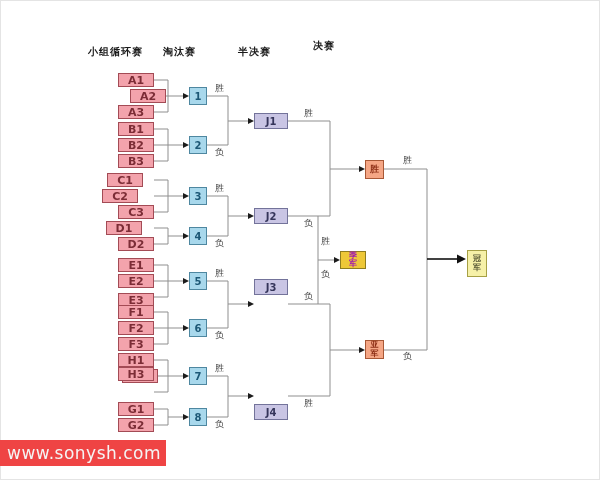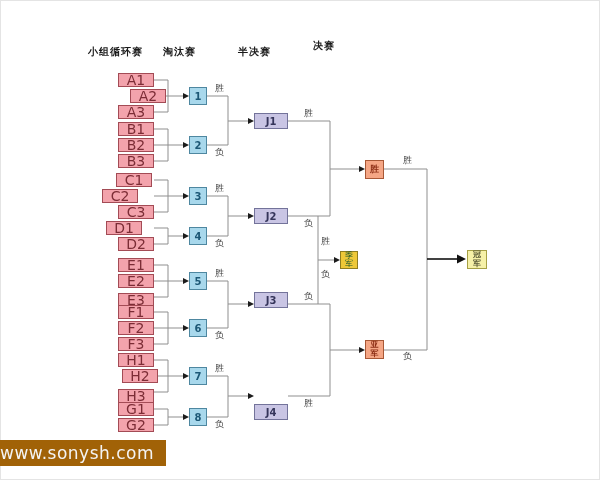--- a/index.html
+++ b/index.html
@@ -2,32 +2,32 @@
 <html><head>
 <meta charset="utf-8">
 <style>
   html,body{margin:0;padding:0;background:#fff;}
   .canvas{position:relative;width:600px;height:480px;background:#ffffff;
           font-family:"DejaVu Sans",sans-serif;overflow:hidden;
           box-shadow:inset 0 0 0 1px #e4e4e4;}
   .svglayer{position:absolute;left:0;top:0;width:600px;height:480px;}
   .hdr{position:absolute;font-size:10px;font-weight:700;color:#1a1a1a;letter-spacing:1px;white-space:nowrap;}
   .box{position:absolute;box-sizing:border-box;display:flex;align-items:center;justify-content:center;}
-  .team{width:36px;height:14px;background:#f3a3ac;border:1px solid #a34b55;color:#7c2d36;font-size:14px;font-weight:400;}
+  .team{width:36px;height:14px;background:#f3a3ac;border:1px solid #a34b55;color:#7c2d36;font-size:11px;font-weight:700;}
   .kbox{width:18px;height:18px;background:#a8d8ec;border:1px solid #4e87a0;color:#1d5876;font-size:10px;font-weight:600;}
   .jbox{width:34px;height:16px;background:#c9c5e4;border:1px solid #73739a;color:#35355a;font-size:10px;font-weight:600;}
   .obox{width:19px;height:19px;background:#f5a685;border:1px solid #a85836;color:#8d2f16;font-size:9px;font-weight:700;}
-  .ybox{width:18px;height:18px;background:#eec838;border:1px solid #8f7d20;color:#14532d;font-weight:400;}
-  .cbox{width:20px;height:19px;background:#f6f1a8;border:1px solid #a6a045;color:#5c5c38;font-weight:700;}
+  .ybox{width:26px;height:18px;background:#eec838;border:1px solid #8f7d20;color:#a21caf;font-weight:700;}
+  .cbox{width:20px;height:27px;background:#f6f1a8;border:1px solid #a6a045;color:#5c5c38;font-weight:700;}
   .stack{display:block;width:9px;font-size:8px;line-height:8.5px;word-break:break-all;text-align:center;}
   .lbl{position:absolute;font-size:9px;line-height:9px;color:#3c3c3c;}
   .badge{position:absolute;left:392px;top:8px;width:198px;height:30px;background:#b5b5b5;color:#ffffff;
          font-size:19px;display:flex;align-items:center;justify-content:center;letter-spacing:1px;}
-  .wm{position:absolute;left:0;top:440px;width:166px;height:26px;background:#a16207;color:#f4f4f4;
-      font-size:17px;line-height:26px;box-sizing:border-box;letter-spacing:0.5px;}
+  .wm{position:absolute;left:0;top:440px;width:166px;height:26px;background:#ef4444;color:#f4f4f4;
+      font-size:17px;line-height:26px;padding-left:7px;box-sizing:border-box;letter-spacing:0.5px;}
 </style>
 </head>
 <body>
 
 <div class="canvas">
 
   <svg class="svglayer" viewBox="0 0 600 480" xmlns="http://www.w3.org/2000/svg">
     <g stroke="#8f8f8f" stroke-width="1" fill="none">
 
       <path d="M154 80 H168 M154 96 H185 M154 112 H168 M168 80 V112"></path>
@@ -76,49 +76,49 @@
   <div class="hdr" style="left:163px;top:45px">淘汰赛</div>
   <div class="hdr" style="left:238px;top:45px">半决赛</div>
   <div class="hdr" style="left:313px;top:39px">决赛</div>
 
   <div class="box team" style="left:118px;top:73px">A1</div>
   <div class="box team" style="left:130px;top:89px">A2</div>
   <div class="box team" style="left:118px;top:105px">A3</div>
   <div class="box team" style="left:118px;top:122px">B1</div>
   <div class="box team" style="left:118px;top:138px">B2</div>
   <div class="box team" style="left:118px;top:154px">B3</div>
-  <div class="box team" style="left:116px;top:173px">C1</div>
+  <div class="box team" style="left:107px;top:173px">C1</div>
   <div class="box team" style="left:102px;top:189px">C2</div>
   <div class="box team" style="left:118px;top:205px">C3</div>
   <div class="box team" style="left:106px;top:221px">D1</div>
   <div class="box team" style="left:118px;top:237px">D2</div>
   <div class="box team" style="left:118px;top:258px">E1</div>
   <div class="box team" style="left:118px;top:274px">E2</div>
   <div class="box team" style="left:118px;top:293px">E3</div>
   <div class="box team" style="left:118px;top:305px">F1</div>
   <div class="box team" style="left:118px;top:321px">F2</div>
   <div class="box team" style="left:118px;top:337px">F3</div>
   <div class="box team" style="left:118px;top:353px">H1</div>
   <div class="box team" style="left:122px;top:369px">H2</div>
-  <div class="box team" style="left:118px;top:389px">H3</div>
+  <div class="box team" style="left:118px;top:367px">H3</div>
   <div class="box team" style="left:118px;top:402px">G1</div>
   <div class="box team" style="left:118px;top:418px">G2</div>
 
   <div class="box kbox" style="left:189px;top:87px">1</div>
   <div class="box kbox" style="left:189px;top:136px">2</div>
   <div class="box kbox" style="left:189px;top:187px">3</div>
   <div class="box kbox" style="left:189px;top:227px">4</div>
   <div class="box kbox" style="left:189px;top:272px">5</div>
   <div class="box kbox" style="left:189px;top:319px">6</div>
   <div class="box kbox" style="left:189px;top:367px">7</div>
   <div class="box kbox" style="left:189px;top:408px">8</div>
 
   <div class="box jbox" style="left:254px;top:113px">J1</div>
   <div class="box jbox" style="left:254px;top:208px">J2</div>
-  <div class="box jbox" style="left:254px;top:292px">J3</div>
+  <div class="box jbox" style="left:254px;top:279px">J3</div>
   <div class="box jbox" style="left:254px;top:404px">J4</div>
 
   <div class="box obox" style="left:365px;top:160px">胜</div>
   <div class="box obox" style="left:365px;top:340px">
     <span class="stack">亚军</span>
   </div>
   <div class="box ybox" style="left:340px;top:251px">
     <span class="stack">季军</span>
   </div>
   <div class="box cbox" style="left:467px;top:250px">

